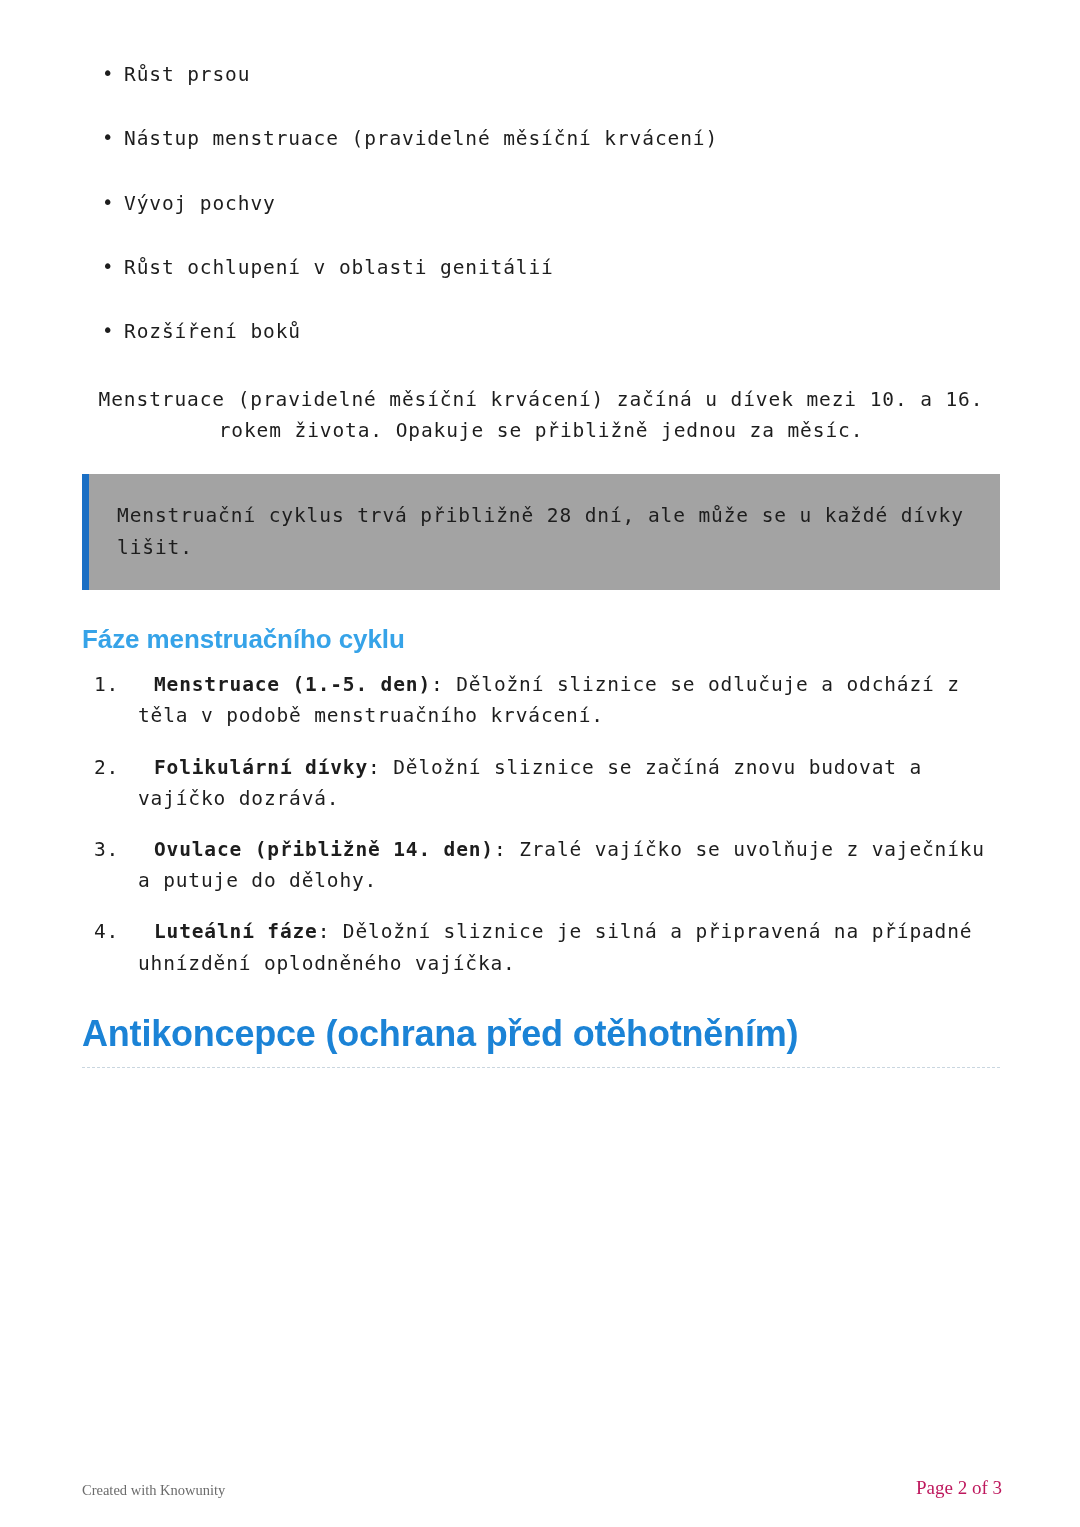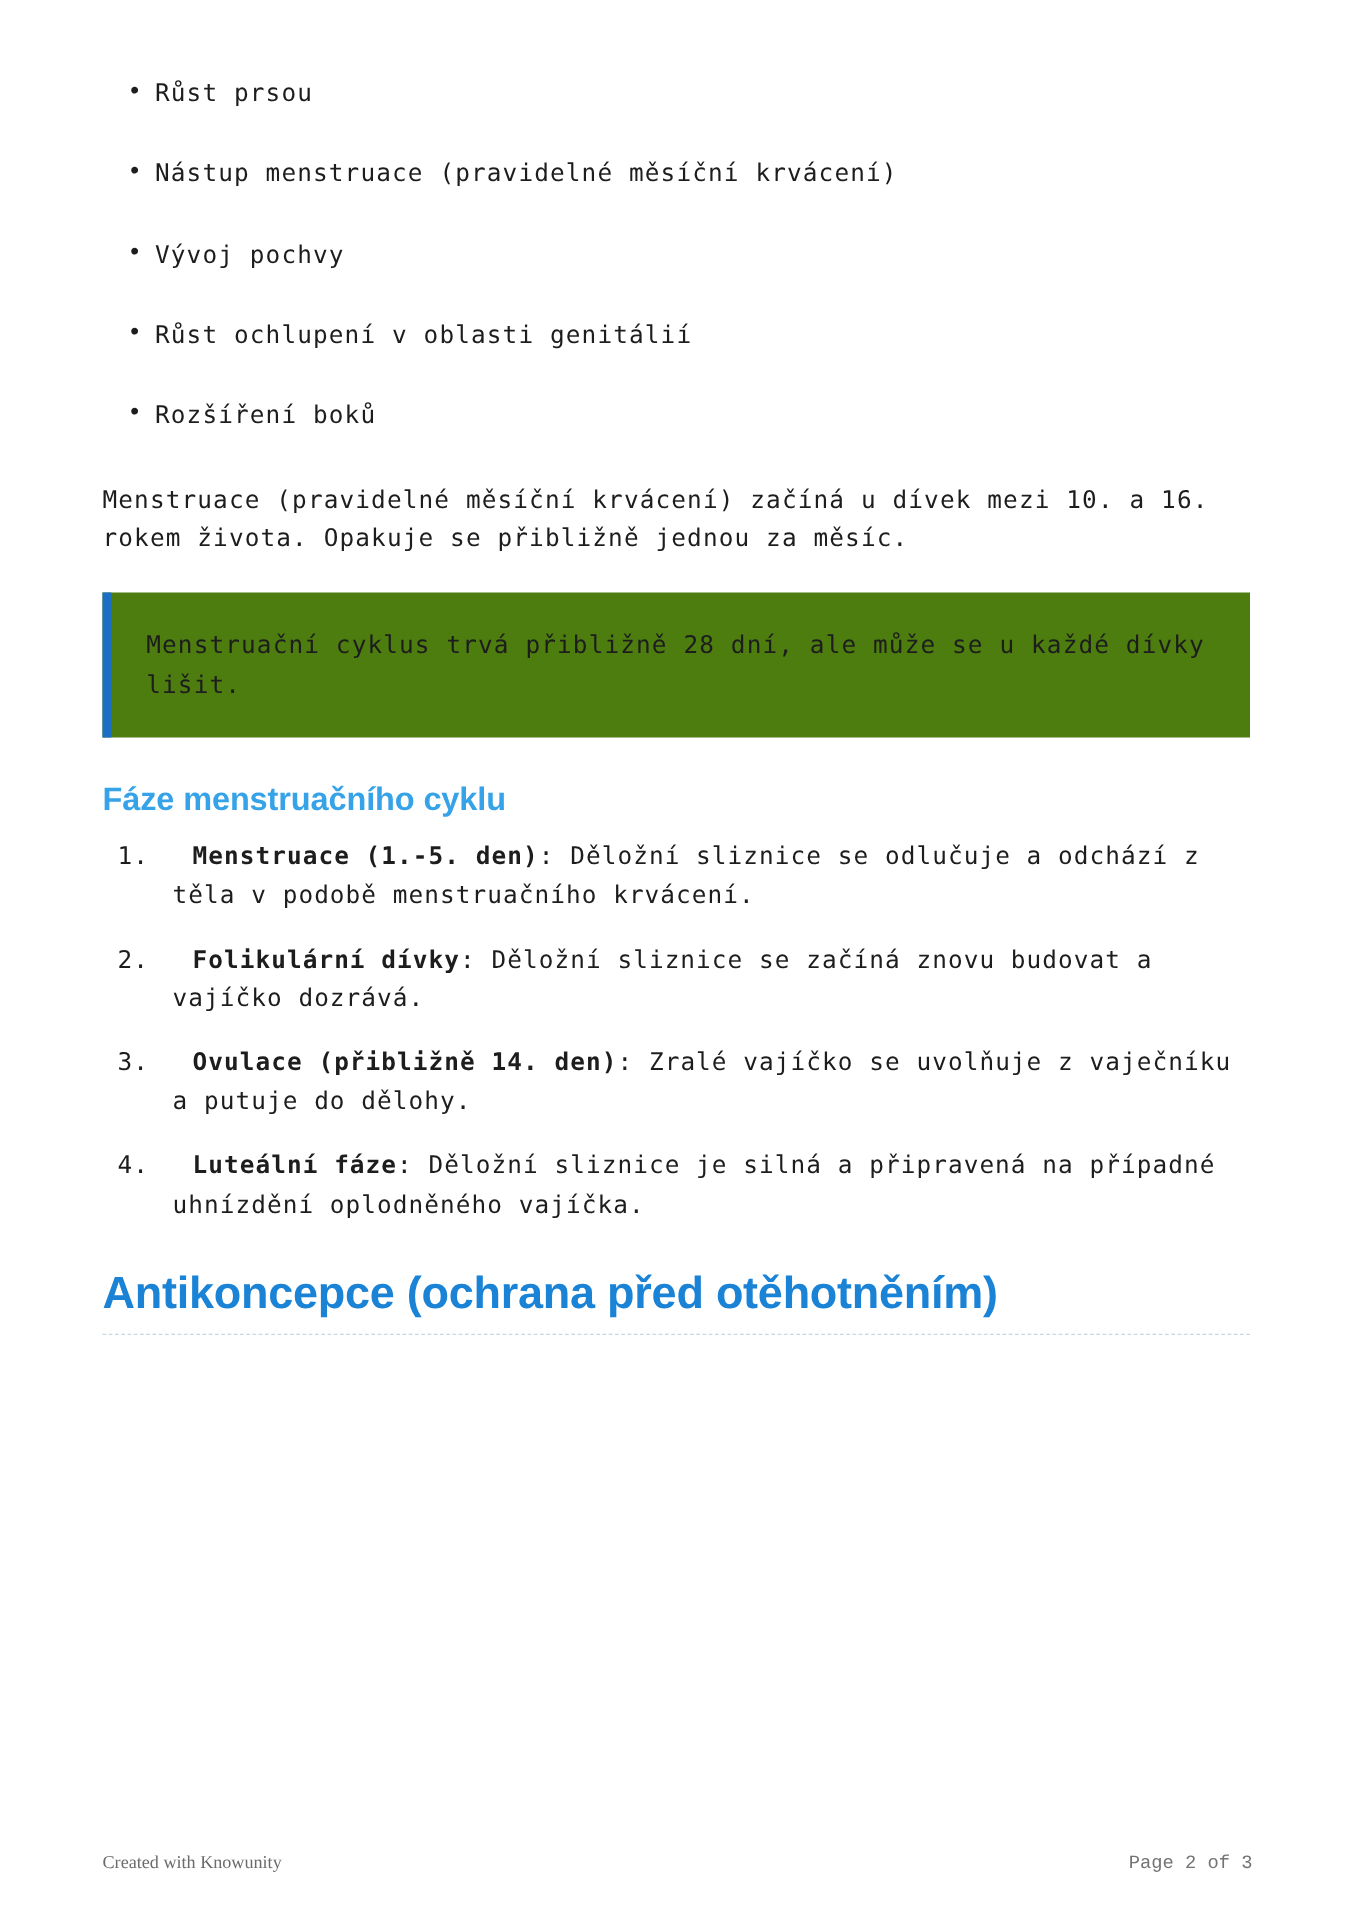--- a/index.html
+++ b/index.html
@@ -67,26 +67,27 @@
     margin: 34px 0 14px 0;
     letter-spacing: -0.1px;
   }
 
   p.body-text {
     font-size: 19.5px;
     line-height: 1.6;
     letter-spacing: 0.9px;
     margin: 22px 0 0 0;
     color: #1d1d1d;
+    text-align: center;
   }
 
   
   .callout {
     margin: 28px 0 0 0;
-    background: #4d7c0f;
+    background: #a3a3a3;
     border-left: 7px solid #1b6fc4;
     padding: 26px 30px 26px 28px;
     box-sizing: border-box;
   }
   .callout p {
     margin: 0;
     font-size: 19.5px;
     line-height: 1.65;
     letter-spacing: 0.9px;
     color: #1d1d1d;
@@ -132,23 +133,23 @@
     justify-content: space-between;
     align-items: flex-end;
   }
   .footer .brand {
     font-family: "Liberation Serif", serif;
     font-weight: 400;
     font-size: 14.5px;
     color: #6b6b6b;
   }
   .footer .pagenum {
-    font-family: Liberation Mono, monospace;
-    font-size: 15px;
-    color: #737373;
+    font-family: Liberation Serif, serif;
+    font-size: 19px;
+    color: #be185d;
   }
 </style>
 </head>
 <body>
 
 <div class="page">
 
   <ul class="bullets">
     <li>Růst prsou</li>
     <li>Nástup menstruace (pravidelné měsíční krvácení)</li>

